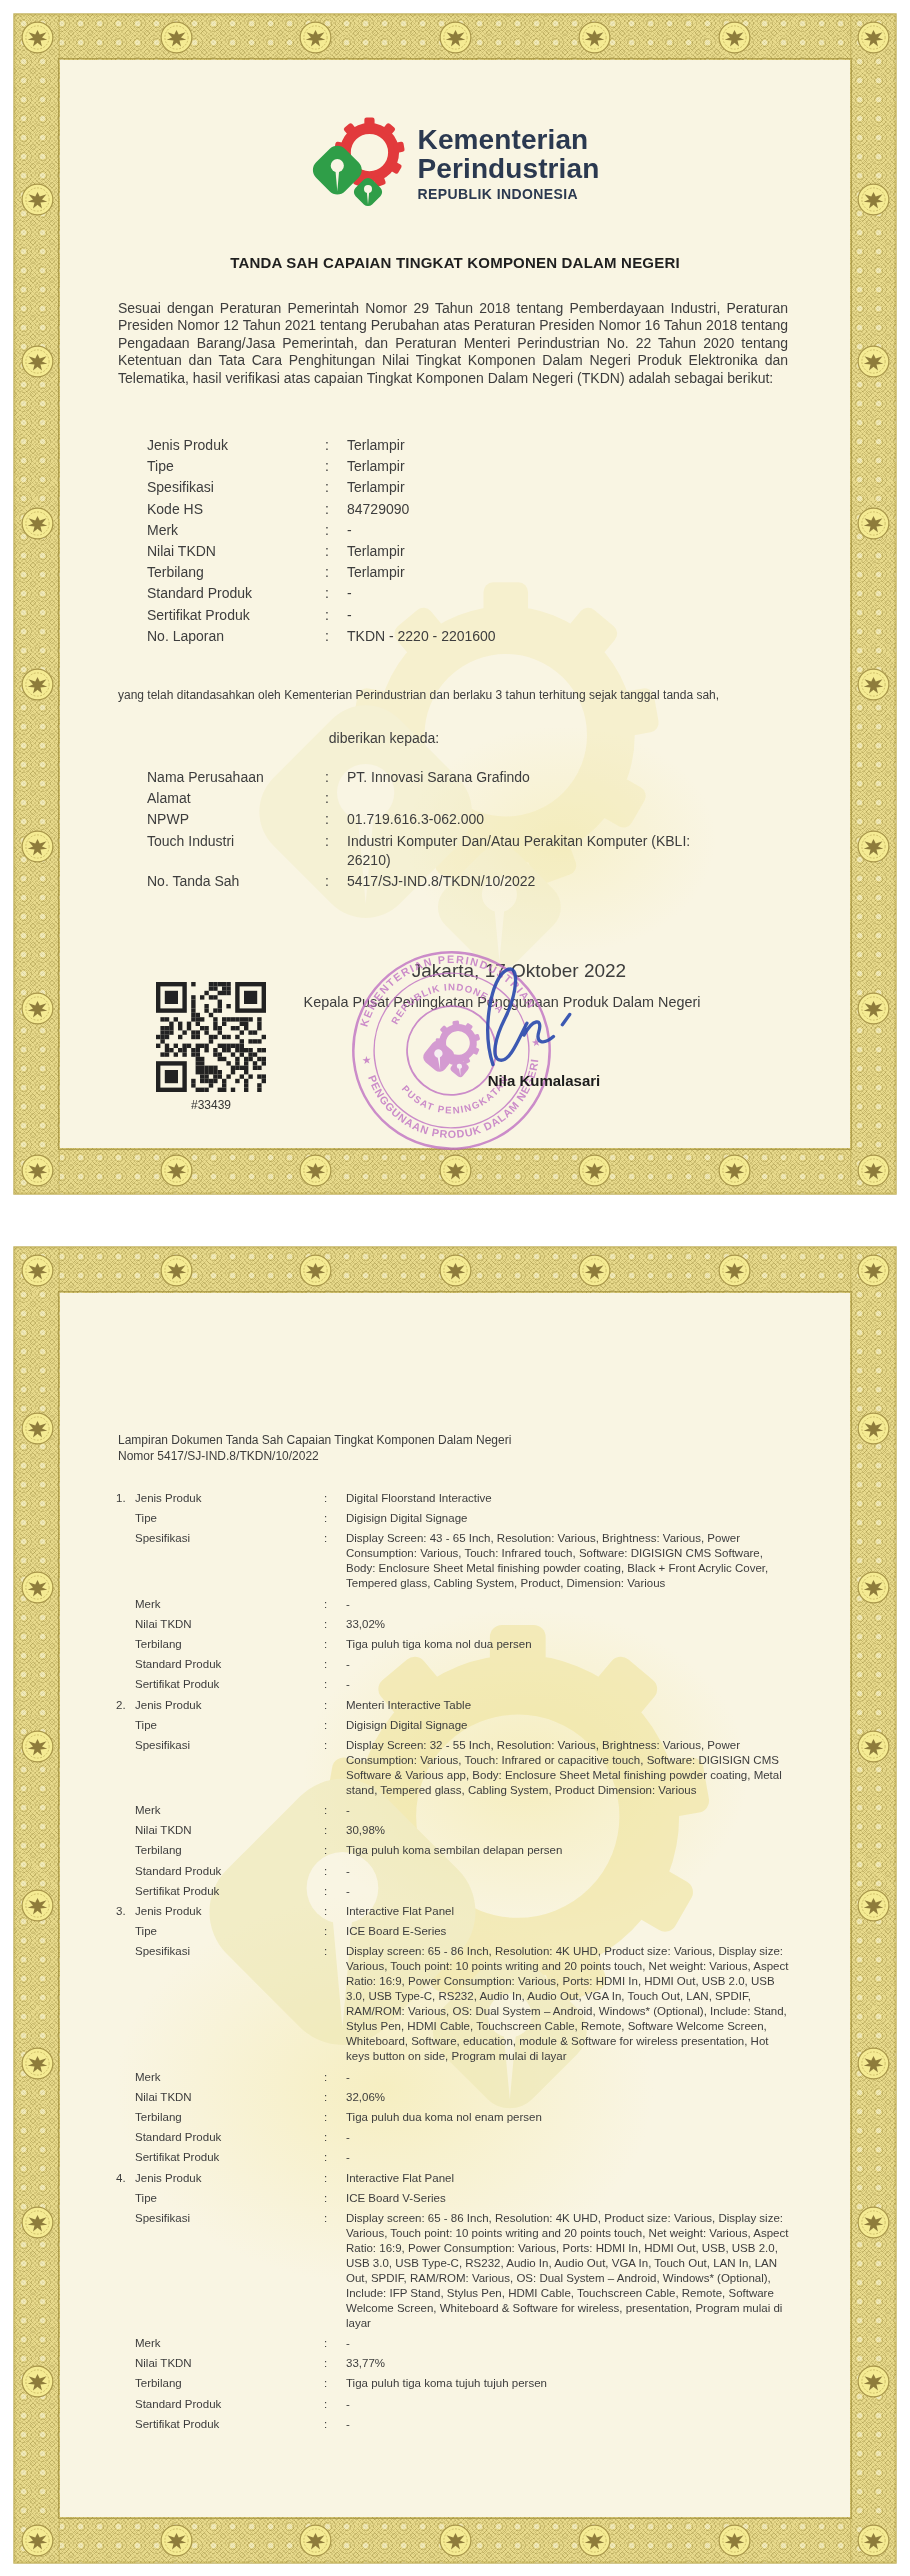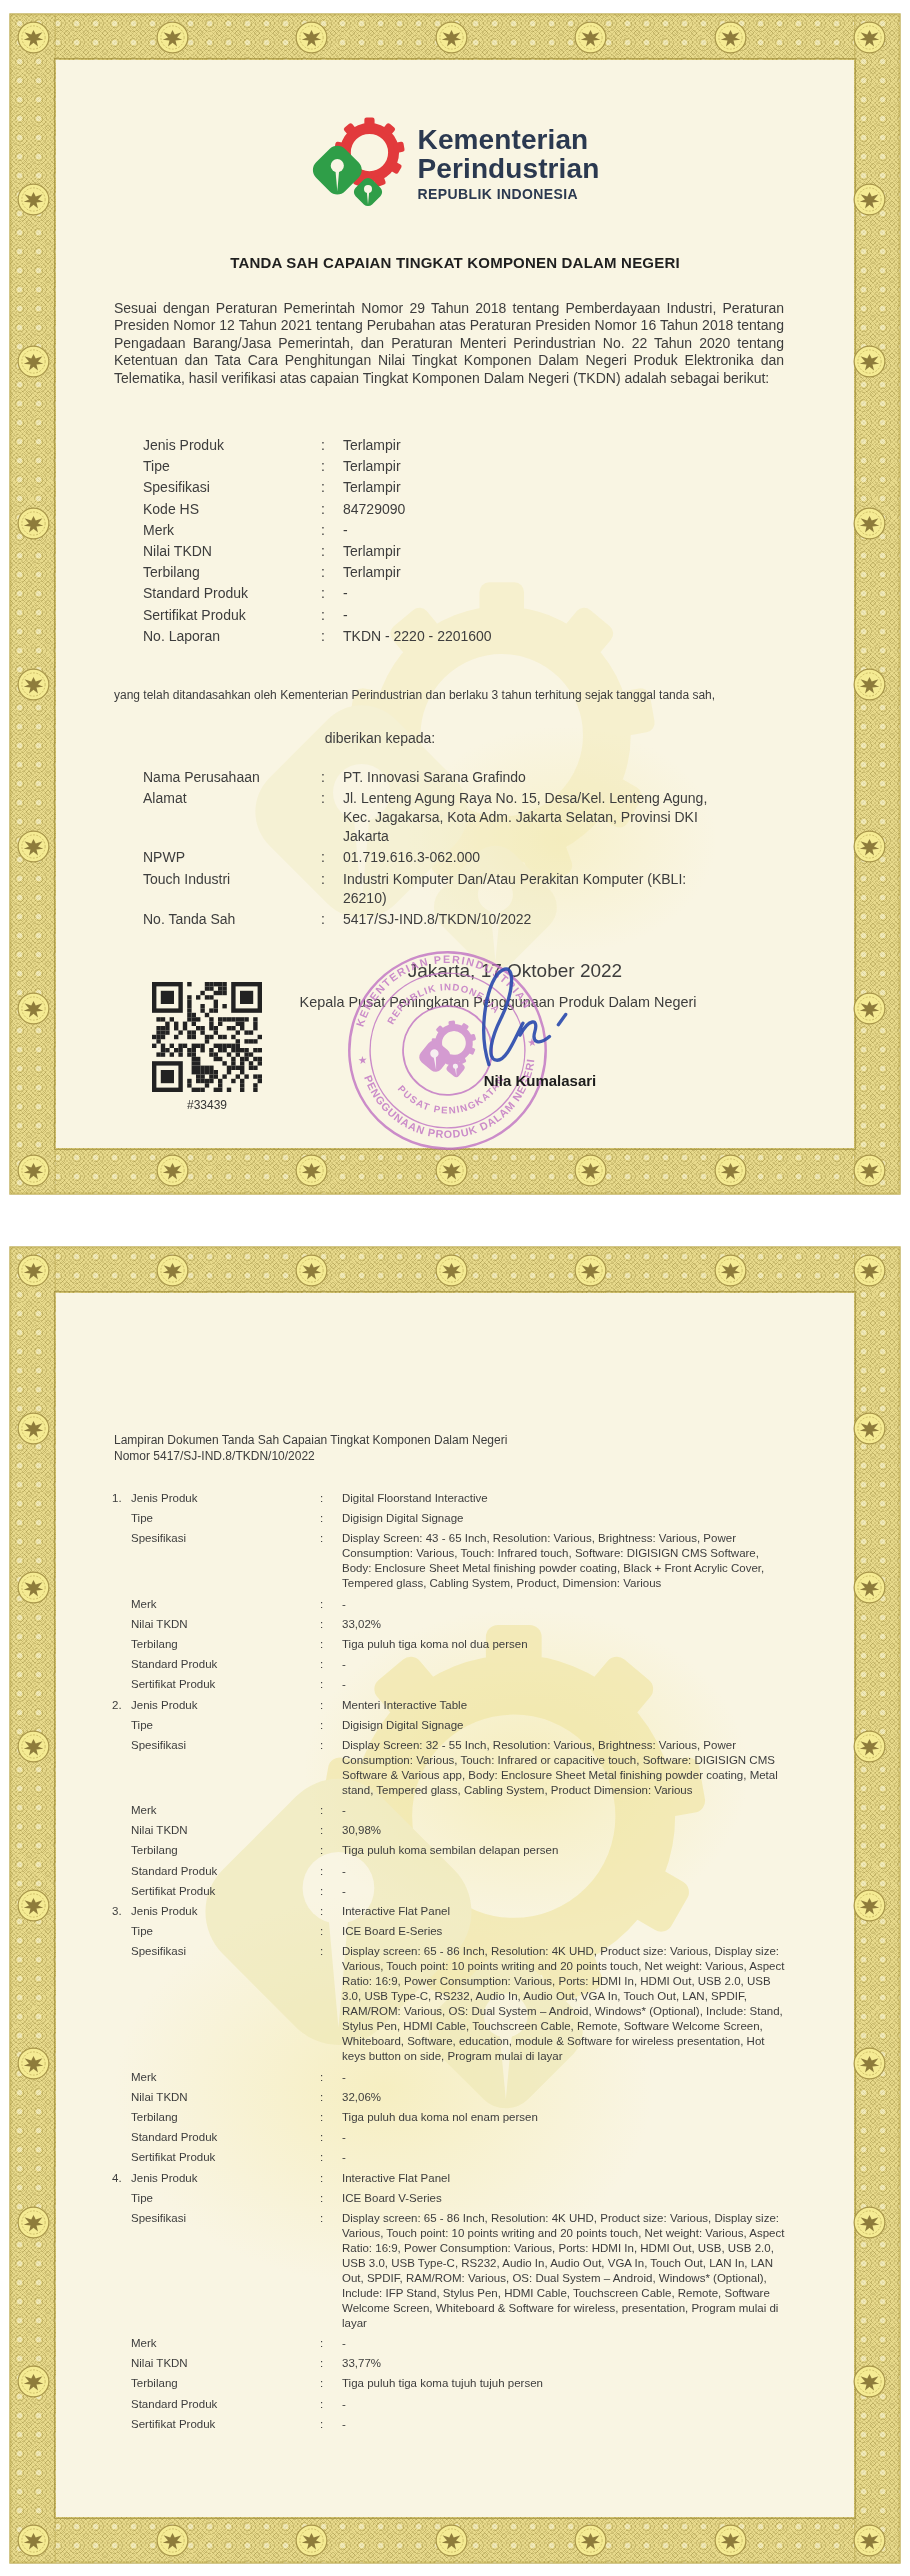--- a/index.html
+++ b/index.html
@@ -1,17 +1,17 @@
 <!DOCTYPE html>
 <html style="font-size:12px"><head>
 <meta charset="utf-8">
 <style>
   html,body{margin:0;padding:0;background:#ffffff;}
   body{width:910px;font-family:"Liberation Sans",sans-serif;color:#3d3d3d;padding-bottom:13.3px;}
-  .page{position:relative;width:882px;margin:0 auto;background:#f9f5e3;box-shadow:0 0 0 0.7px #c0af59;padding-left:8px;}
+  .page{position:relative;width:882px;margin:0 auto;background:#f9f5e3;box-shadow:0 0 0 0.7px #c0af59;}
   .page-1{height:1180px;margin-top:14px;
     background-image:radial-gradient(222px 163px at 62% 70%,rgba(243,232,160,.35),transparent 70%);
     background-color:#f9f5e3;}
   .page-2{height:1316px;margin-top:53px;
     background-image:radial-gradient(318px 237px at 58% 40%,rgba(243,232,160,.55),transparent 70%),
                      radial-gradient(385px 281px at 42% 64%,rgba(243,232,160,.5),transparent 70%);
     background-color:#f9f5e3;}
   
   .band{position:absolute;background-color:#e8da8c;
     background-image:
@@ -198,21 +198,20 @@
 
         <div class="p1-row">
           <span class="lbl">Nama Perusahaan</span>
           <span class="colon">:</span>
           <span class="val">PT. Innovasi Sarana Grafindo</span>
         </div>
 
         <div class="p1-row">
           <span class="lbl">Alamat</span>
           <span class="colon">:</span>
-          <span class="val">Jl. Lenteng Agung Raya No. 15, Desa/Kel. Lenteng Agung, Kec. Jagakarsa, Kota Adm. Jakarta Selatan, Provinsi DKI Jakarta</span>
         </div>
 
         <div class="p1-row">
           <span class="lbl">NPWP</span>
           <span class="colon">:</span>
           <span class="val">01.719.616.3-062.000</span>
         </div>
 
         <div class="p1-row">
           <span class="lbl">Touch Industri</span>

